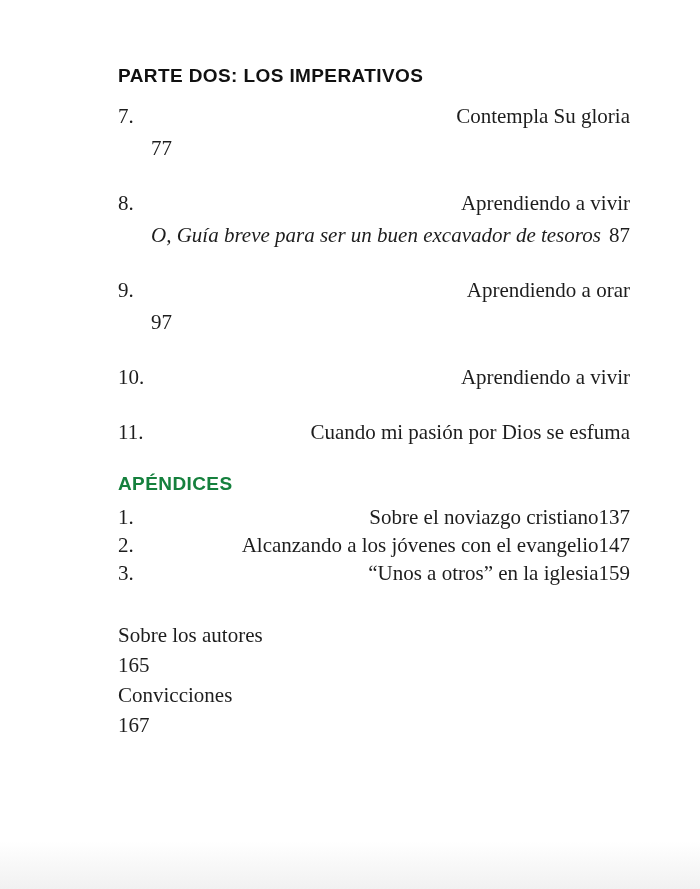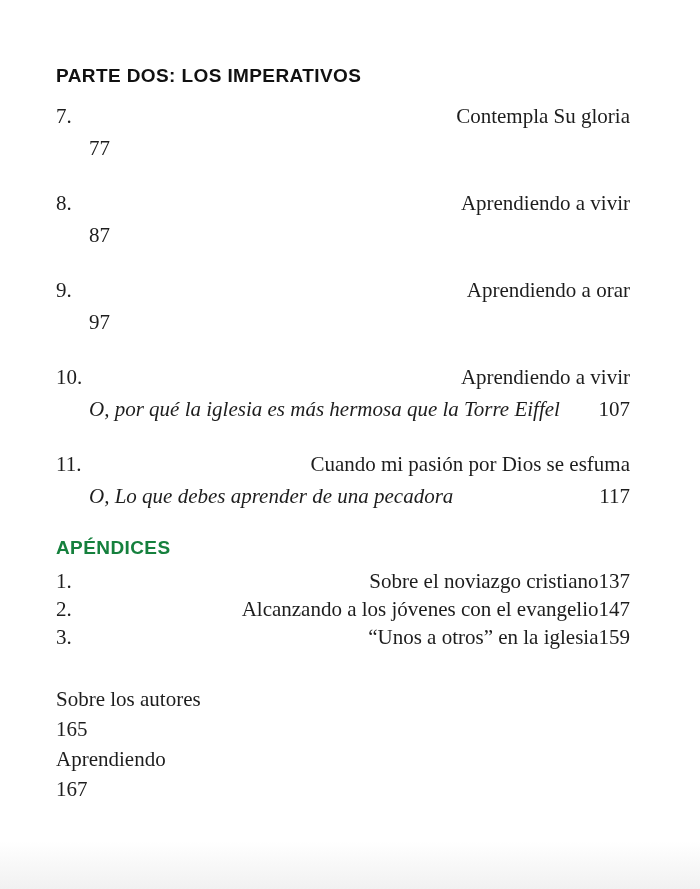--- a/index.html
+++ b/index.html
@@ -5,21 +5,21 @@
   * { margin: 0; padding: 0; box-sizing: border-box; }
   html, body { width: 700px; height: 889px; }
   body {
     background: #ffffff;
     font-family: "Liberation Serif", "DejaVu Serif", serif;
     color: #1d1d1d;
     position: relative;
     overflow: hidden;
   }
   .page {
-    padding: 64px 70px 0 56px;
+    padding: 64px 70px 0 118px;
   }
   .part-header {
     font-family: "Liberation Sans", "DejaVu Sans", sans-serif;
     font-weight: bold;
     font-size: 19px;
     letter-spacing: 0.4px;
     color: #111111;
     line-height: 24px;
     margin-bottom: 12px;
   }
@@ -81,53 +81,46 @@
       <span class="pagenum">77</span>
     </div>
   </div>
 
   <div class="chapter">
     <div class="row">
       <span class="num">8.</span>
       <span class="title">Aprendiendo a vivir</span>
     </div>
     <div class="row sub-row">
+      <span class="subtitle">O, Guía breve para ser un buen excavador de tesoros</span>
       <span class="pagenum">87</span>
     </div>
   </div>
 
   <div class="chapter">
     <div class="row">
       <span class="num">9.</span>
       <span class="title">Aprendiendo a orar</span>
     </div>
     <div class="row sub-row">
       <span class="pagenum">97</span>
     </div>
   </div>
 
   <div class="chapter">
     <div class="row">
       <span class="num">10.</span>
       <span class="title">Aprendiendo a vivir</span>
     </div>
-    <div class="row sub-row">
-      <span class="subtitle">O, por qué la iglesia es más hermosa que la Torre Eiffel</span>
-      <span class="pagenum">107</span>
-    </div>
   </div>
 
   <div class="chapter">
     <div class="row">
       <span class="num">11.</span>
       <span class="title">Cuando mi pasión por Dios se esfuma</span>
-    </div>
-    <div class="row sub-row">
-      <span class="subtitle">O, Lo que debes aprender de una pecadora</span>
-      <span class="pagenum">117</span>
     </div>
   </div>
 
 
   <div class="appendix-header">APÉNDICES</div>
 
   <div class="row appendix-row">
     <span class="num">1.</span>
     <span class="title">Sobre el noviazgo cristiano</span>
     <span class="pagenum">137</span>
@@ -142,20 +135,20 @@
     <span class="title">“Unos a otros” en la iglesia</span>
     <span class="pagenum">159</span>
   </div>
 
   <div class="backmatter">
     <div class="row backmatter-row">
       <span class="title">Sobre los autores</span>
       <span class="pagenum">165</span>
     </div>
     <div class="row backmatter-row">
-      <span class="title">Aprendiendo</span>
+      <span class="title">Convicciones</span>
       <span class="pagenum">167</span>
     </div>
   </div>
 
 </div>
 
 <div class="bottom-shade"></div>
 
 </body></html>

